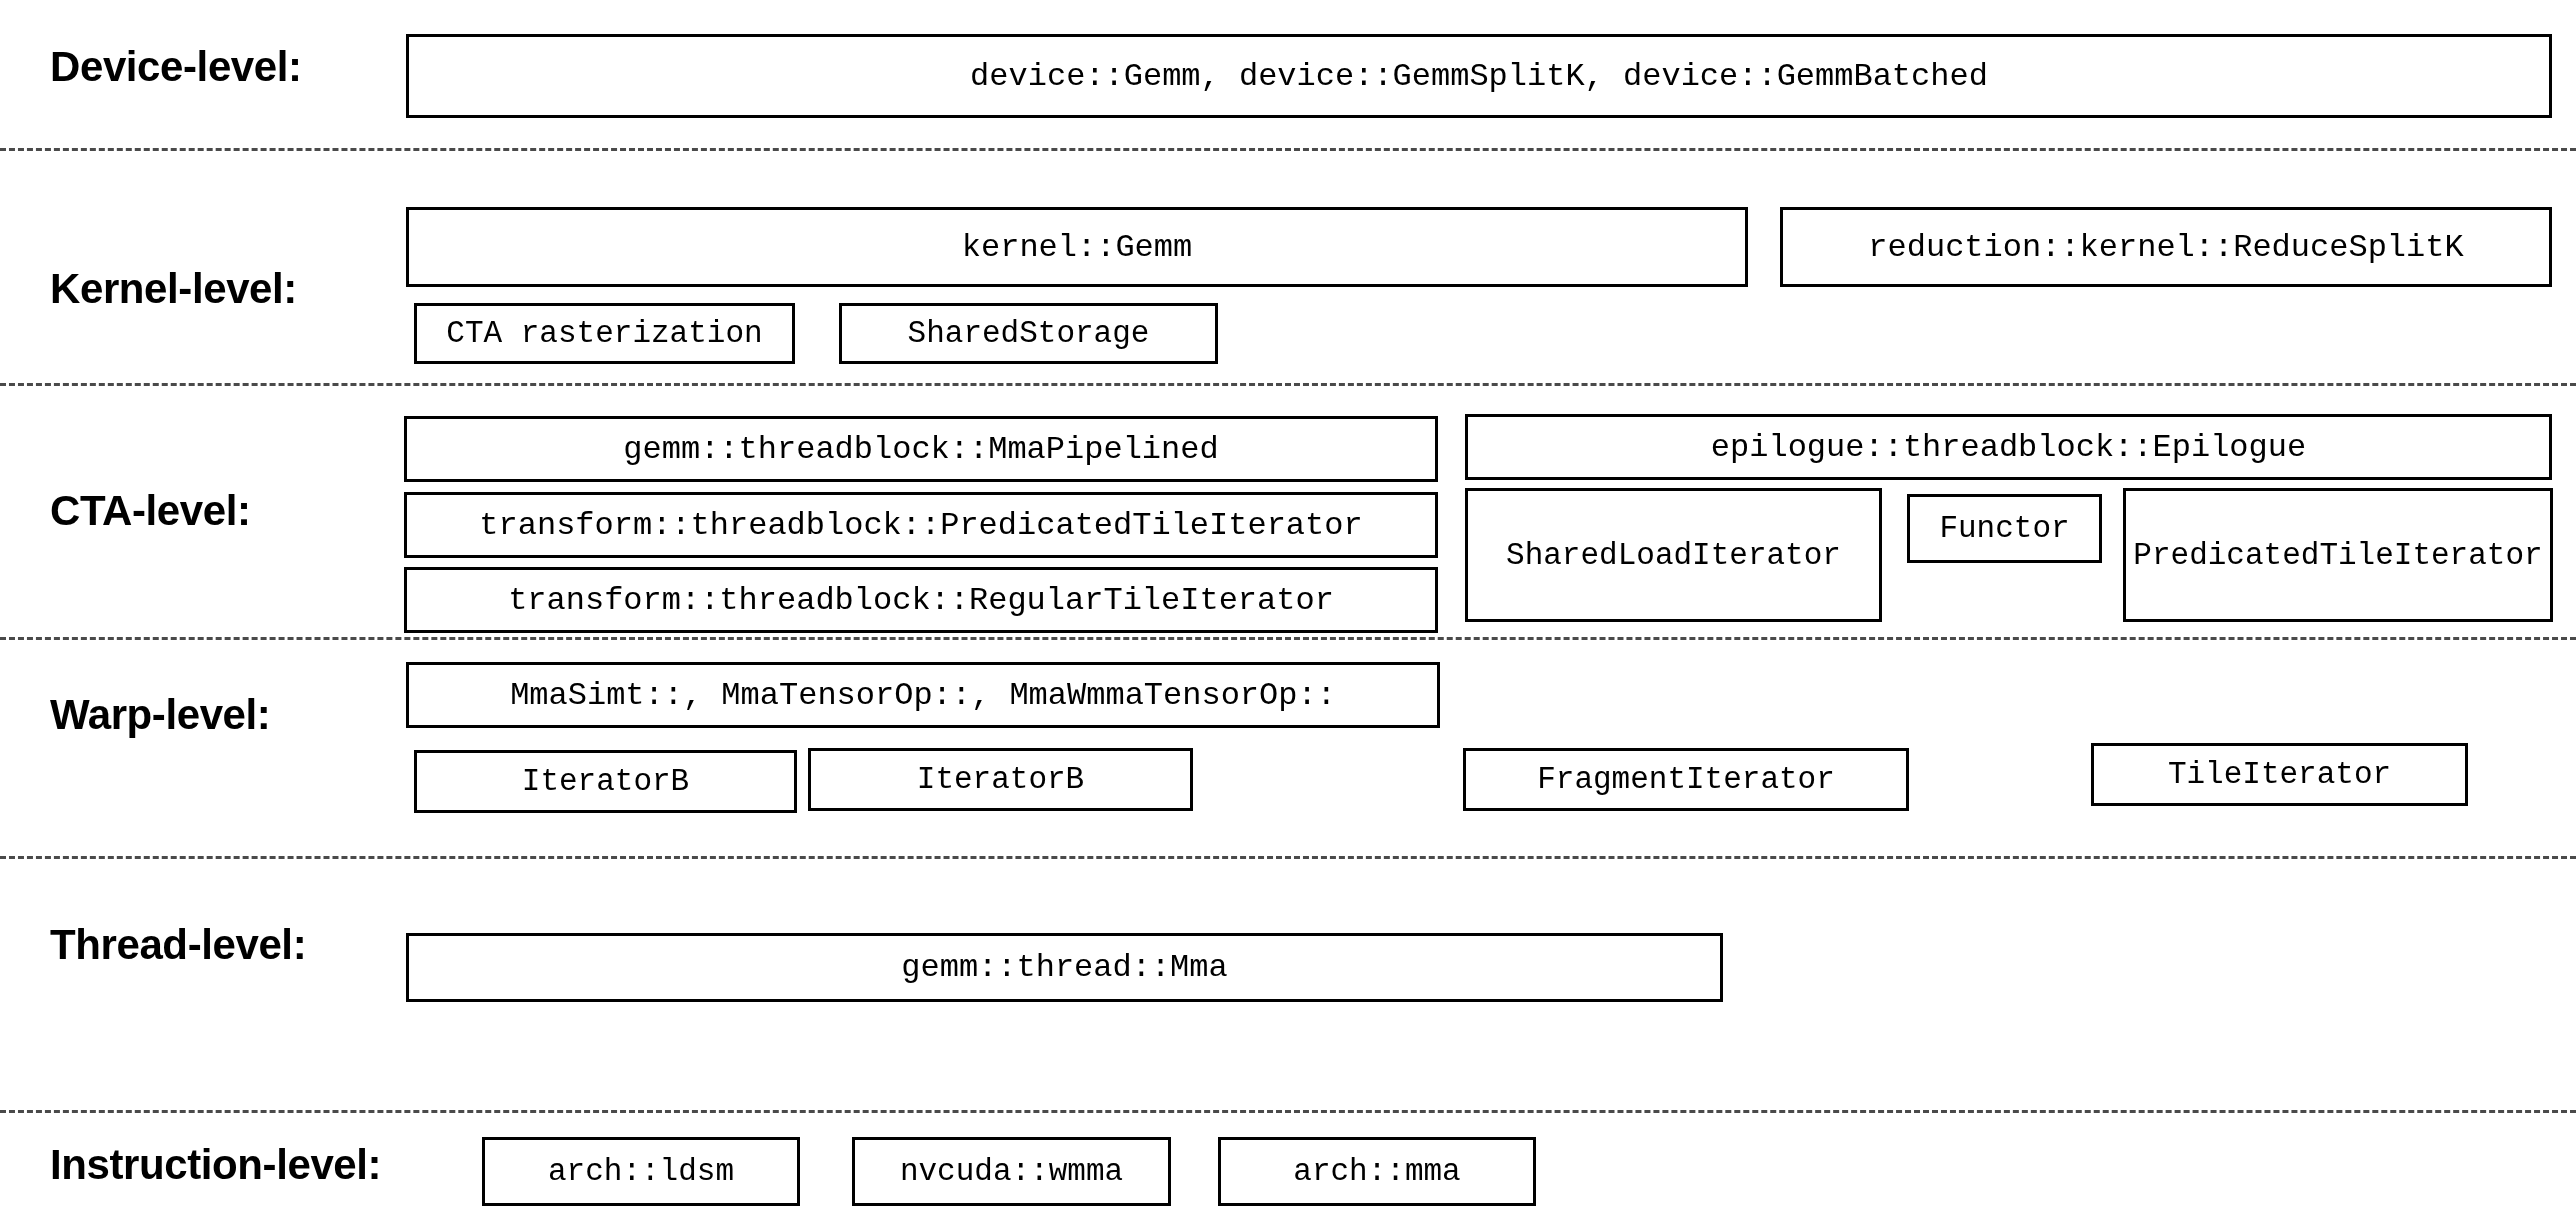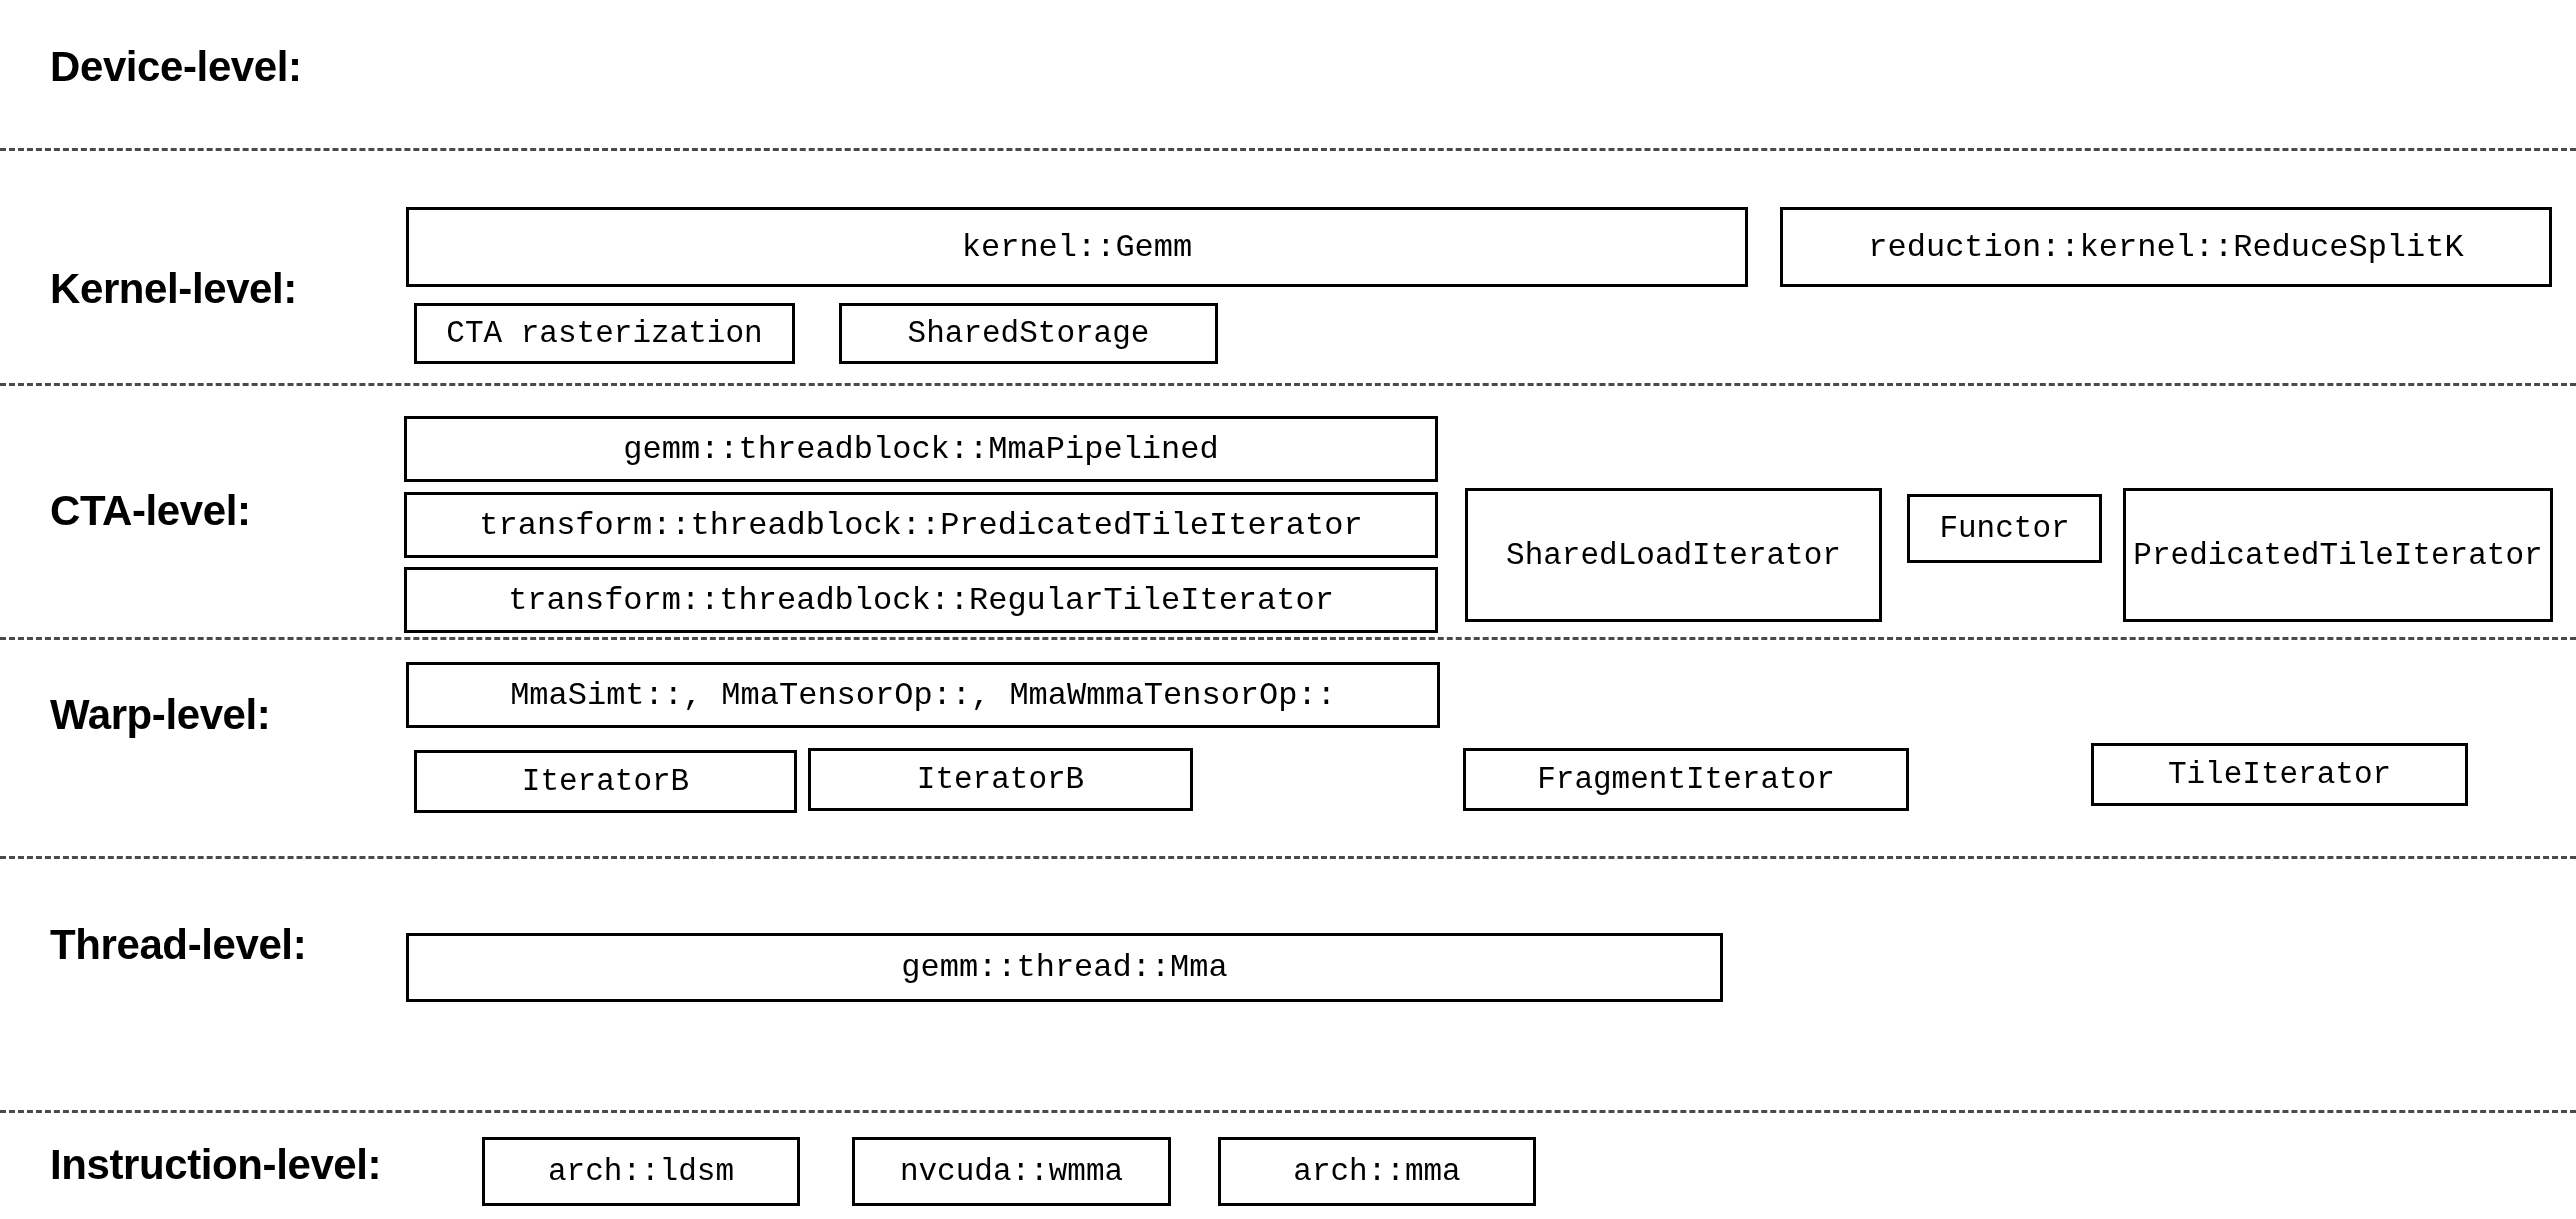--- a/index.html
+++ b/index.html
@@ -49,39 +49,41 @@
   }
   .box.small { font-size: 31px; }
 </style>
 </head>
 <body>
 
 <div id="canvas">
 
   <div class="row-label" style="left:50px; top:46px;">Device-level:</div>
 
+  <div class="box" style="left:406px; top:34px; width:2146px; height:84px;">device::Gemm, device::GemmSplitK, device::GemmBatched</div>
 
   <div class="sep" style="top:148px;"></div>
 
   <div class="row-label" style="left:50px; top:268px;">Kernel-level:</div>
 
   <div class="box" style="left:406px; top:207px; width:1342px; height:80px;">kernel::Gemm</div>
 
   <div class="box small" style="left:414px; top:303px; width:381px; height:61px;">CTA rasterization</div>
 
   <div class="box" style="left:1780px; top:207px; width:772px; height:80px;">reduction::kernel::ReduceSplitK</div>
 
   <div class="box small" style="left:839px; top:303px; width:379px; height:61px;">SharedStorage</div>
 
   <div class="sep" style="top:383px;"></div>
 
   <div class="row-label" style="left:50px; top:490px;">CTA-level:</div>
 
   <div class="box" style="left:404px; top:416px; width:1034px; height:66px;">gemm::threadblock::MmaPipelined</div>
 
+  <div class="box" style="left:1465px; top:414px; width:1087px; height:66px;">epilogue::threadblock::Epilogue</div>
 
   <div class="box" style="left:404px; top:492px; width:1034px; height:66px;">transform::threadblock::PredicatedTileIterator</div>
 
   <div class="box" style="left:404px; top:567px; width:1034px; height:66px;">transform::threadblock::RegularTileIterator</div>
 
   <div class="box small" style="left:1465px; top:488px; width:417px; height:134px;">SharedLoadIterator</div>
 
   <div class="box small" style="left:1907px; top:494px; width:195px; height:69px;">Functor</div>
 
   <div class="box small" style="left:2123px; top:488px; width:430px; height:134px;">PredicatedTileIterator</div>

